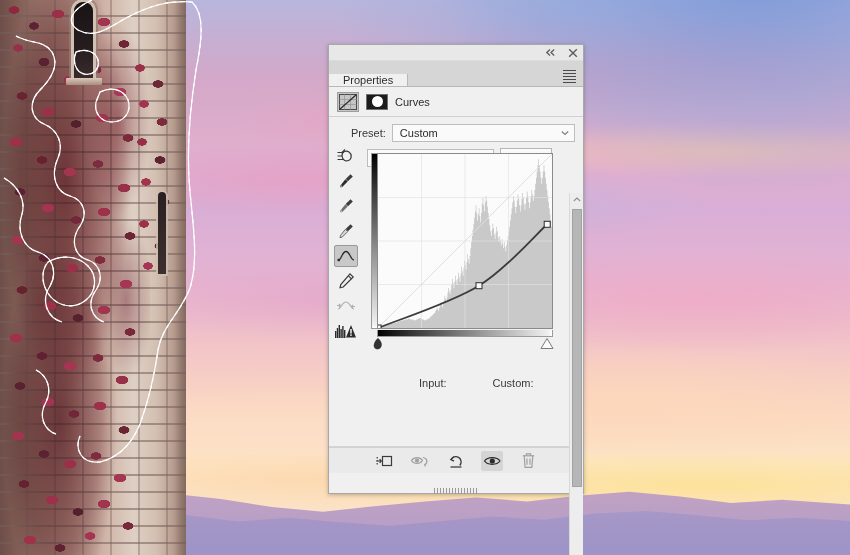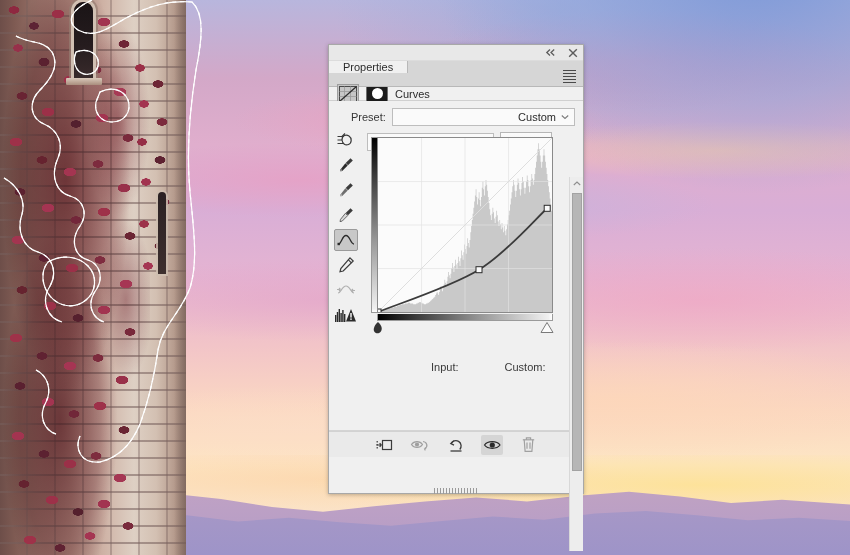--- a/index.html
+++ b/index.html
@@ -222,21 +222,21 @@
   .tb-btns {
     position: absolute; right: 4px; top: 1px;
     display: flex; gap: 9px; align-items: center;
   }
   .tb-btn { width: 13px; height: 13px; display: flex; align-items: center; justify-content: center; color: #5d5d5d; }
 
   .tabstrip {
     position: relative; height: 26px;
     background: #d6d6d6;
     border-bottom: 1px solid #b8b8b8;
-    display: flex; align-items: flex-start;
+    display: flex; align-items: flex-end;
   }
   .tab {
     padding: 0 14px;
     display: flex; align-items: center;
     font-size: 11px; color: #2c2c2c;
     background: #d6d6d6;
   }
   .tab.active {
     background: #f0f0f0;
     border-right: 1px solid #b8b8b8;
@@ -245,21 +245,21 @@
     position: absolute; right: 6px; top: 5px;
     width: 16px; height: 16px;
     display: flex; align-items: center; justify-content: center;
   }
   .hamb { width: 13px; height: 9px; display:block; }
   .hamb i {
     display: block; height: 1px; background: #4a4a4a; margin-bottom: 2px;
   }
 
   .adj-header {
-    height: 14px;
+    height: 30px;
     display: flex; align-items: center; gap: 7px;
     padding: 0 8px;
     background: #f0f0f0;
     border-bottom: 1px solid #d0d0d0;
   }
   .adj-ico {
     width: 22px; height: 20px;
     background: #c6c6c6;
     border: 1px solid #9e9e9e;
     position: relative;
@@ -291,21 +291,21 @@
     background: #fafafa;
     border: 1px solid #bdbdbd;
     display: flex; align-items: center;
     padding: 0 18px 0 7px;
     font-size: 11px; color: #2b2b2b;
   }
   .select .chev {
     position: absolute; right: 5px; top: 50%; transform: translateY(-50%);
     width: 8px; height: 5px; color: #7d7d7d;
   }
-  .preset-select { flex: 1 1 auto; justify-content: flex-end; }
+  .preset-select { flex: 1 1 auto; }
 
   .chan-row {
     display: flex; align-items: center; gap: 6px;
     padding: 2px 8px 5px 38px;
   }
   .chan-select { width: 127px; }
   .auto-btn {
     height: 19px; min-width: 52px;
     background: linear-gradient(to bottom,#fbfbfb,#eeeeee);
     border: 1px solid #b6b6b6;
@@ -349,21 +349,21 @@
     border-right: none;
   }
   .h-ramp {
     position: absolute; left: 6px; top: 181px;
     width: 176px; height: 7px;
     background: linear-gradient(to right, #000000, #3c3c3c 22%, #9a9a9a 60%, #f0f0f0 98%, #ffffff);
     border: 1px solid #9a9a9a;
     border-top: none;
   }
   .io-row {
-    position: absolute; left: 60px; top: 228px;
+    position: absolute; left: 48px; top: 228px;
     display: flex; gap: 46px;
     font-size: 11px; color: #3a3a3a;
   }
 
   
   .panel-footer {
     height: 26px;
     background: #eaeaea;
     border-top: 1px solid #d2d2d2;
     display: flex; align-items: center; justify-content: center;

